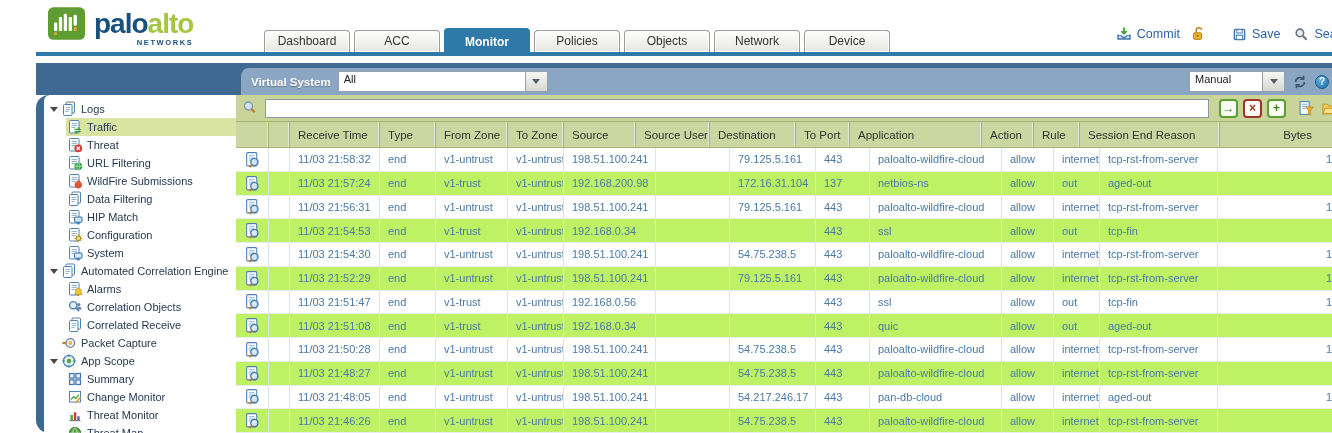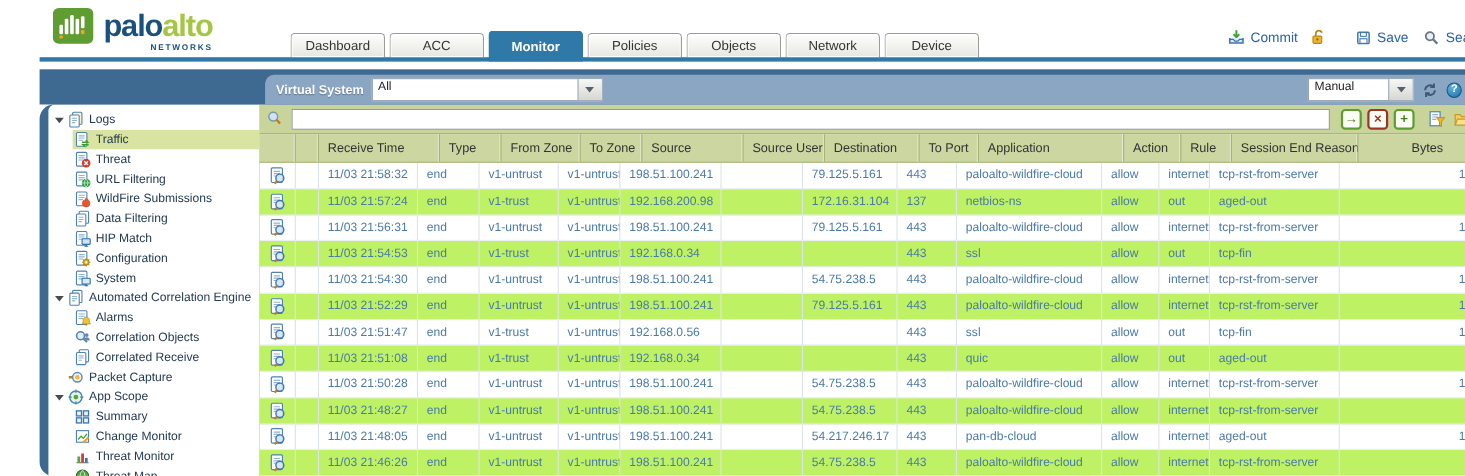--- a/index.html
+++ b/index.html
@@ -473,32 +473,32 @@
             <rect x="3" y="1.5" width="4.2" height="13" fill="#cfe8cf" stroke="#3a8a3a"></rect>
             <path d="M3.9 5.5l2.2 2.5-2.2 2.5" stroke="#2f6e2f" fill="none" stroke-width="1.2"></path>
             <path d="M8.6 4.6h3.2M8.6 7.2h3.2M8.6 9.8h3.2M8.6 12.4h3.2" stroke="#3a8a3a"></path>
           </svg>
         </span>
       </div>
 
       <div class="thead" id="thead">
           <div class="th" style="width: 33px;"></div>
           <div class="th" style="width: 21px;"></div>
-          <div class="th" style="width: 110px;">Receive Time</div>
+          <div class="th" style="width: 90px;">Receive Time</div>
           <div class="th" style="width: 56px;">Type</div>
           <div class="th" style="width: 72px;">From Zone</div>
           <div class="th" style="width: 56px;">To Zone</div>
-          <div class="th" style="width: 92px;">Source</div>
+          <div class="th" style="width: 72px;">Source</div>
           <div class="th" style="width: 74px;">Source User</div>
           <div class="th" style="width: 86px;">Destination</div>
           <div class="th" style="width: 54px;">To Port</div>
           <div class="th" style="width: 132px;">Application</div>
           <div class="th" style="width: 52px;">Action</div>
           <div class="th" style="width: 46px;">Rule</div>
-          <div class="th" style="width: 115px;">Session End Reason</div>
+          <div class="th" style="width: 140px;">Session End Reason</div>
           <div class="th right" style="flex: 1 1 0%;">Bytes</div>
         </div>
       <div class="tbody" id="tbody">
           <div class="tr">
             <div class="td center" style="width: 33px;">
               <svg width="17" height="17" viewBox="0 0 16 16">
                 <rect x="2.5" y="1.5" width="9.5" height="12.5" rx="1" fill="#fff" stroke="#4e82b4"></rect>
                 <path d="M4.5 4.5h5.5M4.5 6.5h5.5M4.5 8.5h4" stroke="#8fb4d4" fill="none"></path>
                 <circle cx="9.8" cy="10.3" r="3.4" fill="rgba(205,228,246,0.85)" stroke="#3f74ae" stroke-width="1.2"></circle>
                 <path d="M7.4 12.8l-2.1 2.2" stroke="#c07c2a" stroke-width="1.9"></path>

